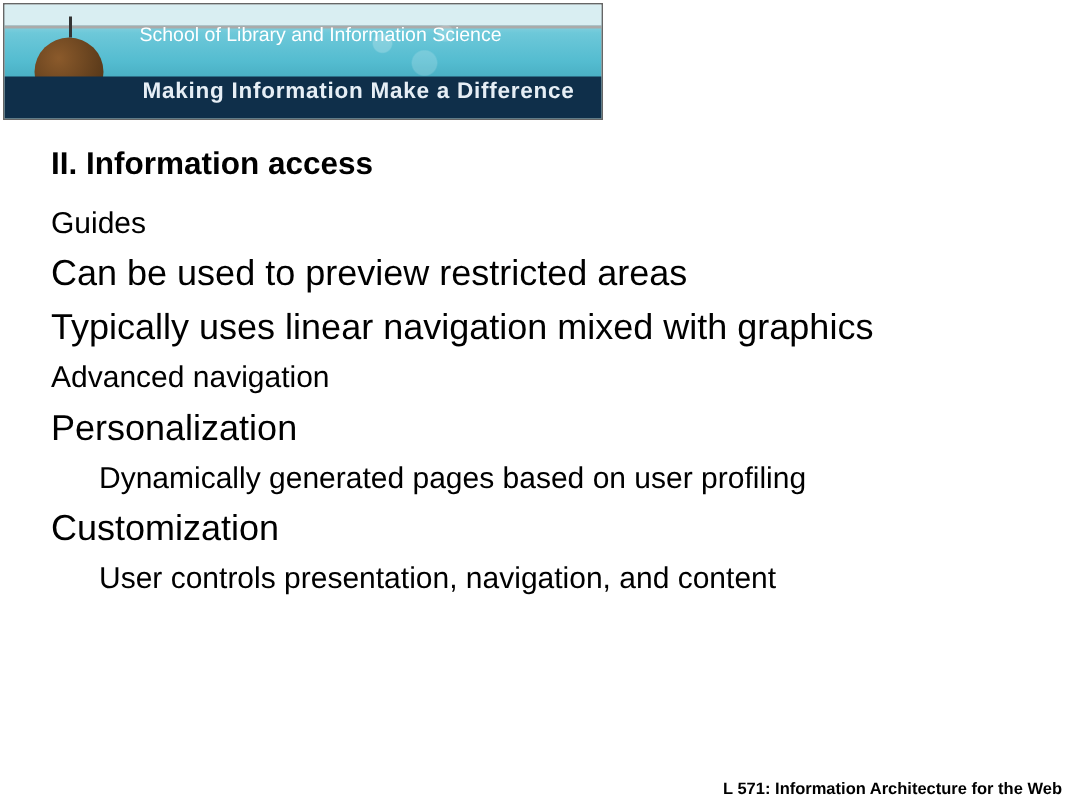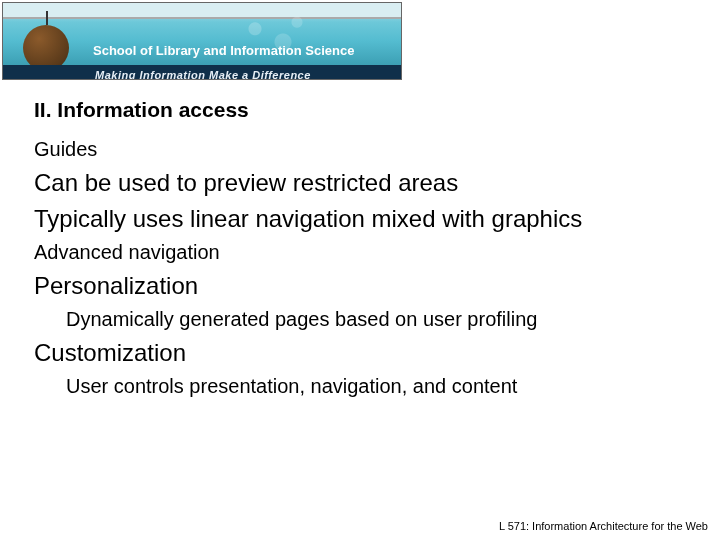--- a/index.html
+++ b/index.html
@@ -5,24 +5,24 @@
   * { box-sizing: border-box; margin: 0; padding: 0; }
   html, body { width: 720px; height: 540px; font-family: Arial, Helvetica, sans-serif; background: #fff; }
   
   .banner {
     width: 400px; height: 78px; margin: 2px; border: 1px solid #666;
     background: linear-gradient(180deg, #c9e8ee 0%, #6dc8d9 25%, #54bcd0 50%, #2e8fa4 100%);
     position: relative; overflow: hidden;
   }
   .banner .top { height: 14px; background: #d9eef2; }
   .banner .sep { height: 2px; background: #aaa; }
-  .banner .mid { position: absolute; top: 12px; left: 90px; color: #fff; font-weight: bold; margin-top: 28px; }
+  .banner .mid { position: absolute; top: 12px; left: 90px; color: #fff; font-weight: normal; }
   .banner .mid .line1 { font-size: 13px; }
   .banner .mid .line2 { font-size: 11px; margin-top: 2px; color: #eaf6f9; }
-  .banner .strip { position: absolute; bottom: 0; left: 0; right: 0; height: 14px; background: #0f2f4a; color: #e6eef5; font-size: 11px; font-style: italic; font-weight: bold; padding-left: 92px; line-height: 20px; letter-spacing: .5px; }
+  .banner .strip { position: absolute; bottom: 0; left: 0; right: 0; height: 28px; background: #0f2f4a; color: #e6eef5; font-size: 15px; font-weight: bold; padding-left: 92px; line-height: 20px; letter-spacing: .5px; }
   .banner .medal {
     position: absolute; left: 20px; top: 22px; width: 46px; height: 46px; border-radius: 50%;
     background: radial-gradient(circle at 35% 30%, #8b5a2b 0%, #5a3a1a 70%, #3a2510 100%);
   }
   .banner .medal::after {
     content: ""; position: absolute; left: 50%; top: -14px; width: 2px; height: 14px; background: #333;
   }
   .banner .hex {
     position: absolute; right: 90px; top: 6px; width: 70px; height: 66px; opacity: .35;
     background:
@@ -30,21 +30,21 @@
       radial-gradient(circle at 60% 50%, rgba(255,255,255,.5) 0 8px, transparent 9px),
       radial-gradient(circle at 80% 20%, rgba(255,255,255,.5) 0 5px, transparent 6px);
   }
 
   .content { padding: 16px 20px 0 34px; color: #000; }
   .title { font-size: 21px; font-weight: bold; margin-bottom: 16px; }
   .l1 { font-size: 20px; margin-bottom: 8px; }
   .l2 { font-size: 24px; margin-bottom: 8px; }
   .l3 { font-size: 20px; margin-left: 32px; margin-bottom: 8px; }
 
-  .footer { position: absolute; bottom: 8px; right: 12px; font-size: 11px; font-weight: normal; }
+  .footer { position: absolute; bottom: 8px; right: 12px; font-size: 11px; font-weight: bold; }
 </style>
 </head>
 <body>
 
 <div class="banner">
   <div class="top"></div>
   <div class="sep"></div>
   <div class="hex"></div>
   <div class="medal"></div>
   <div class="mid">

